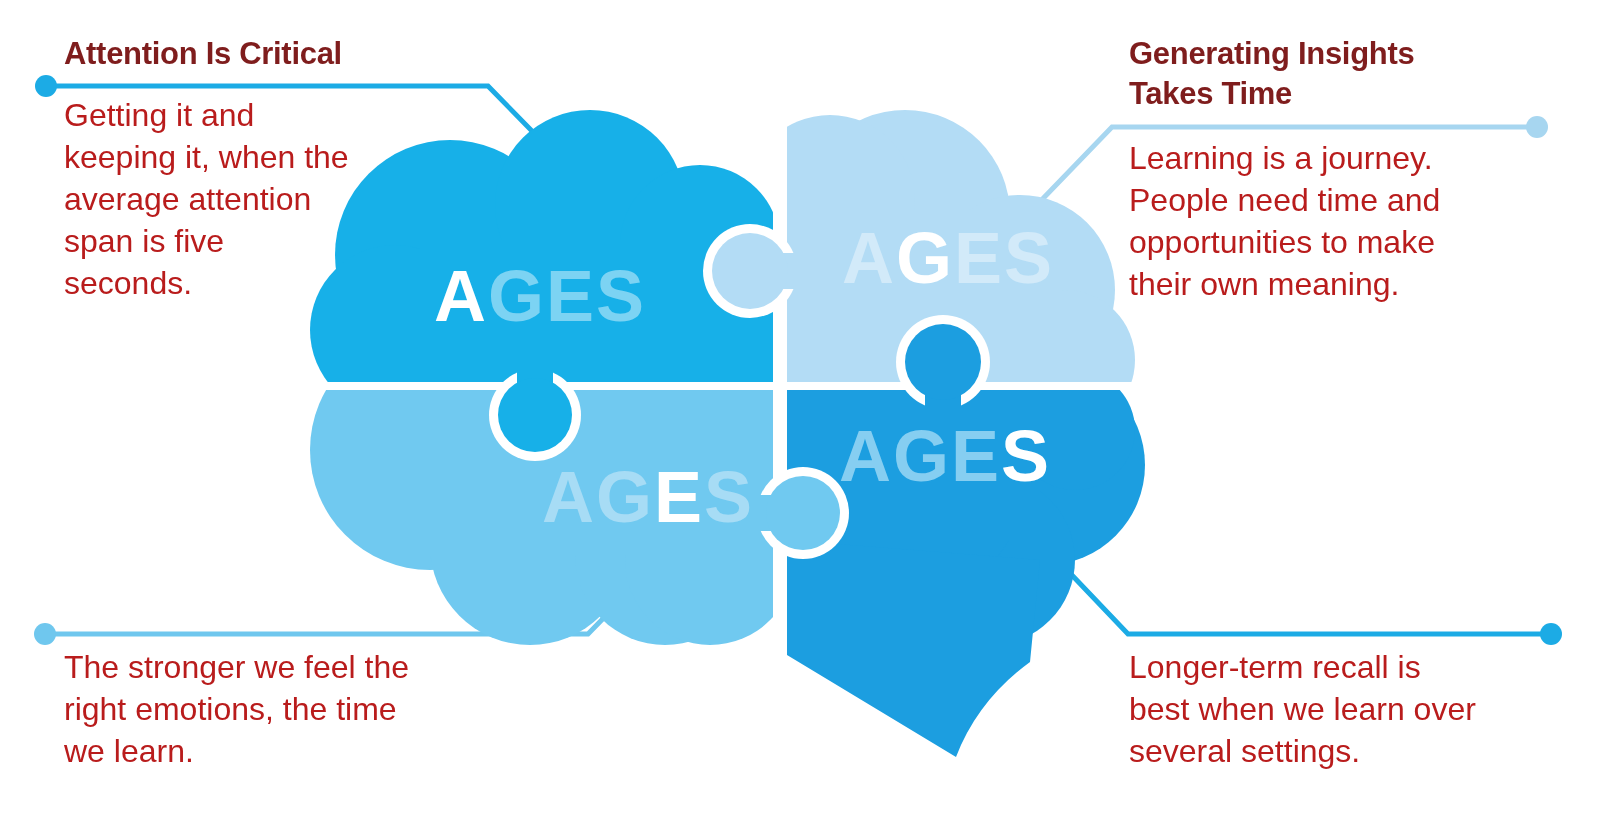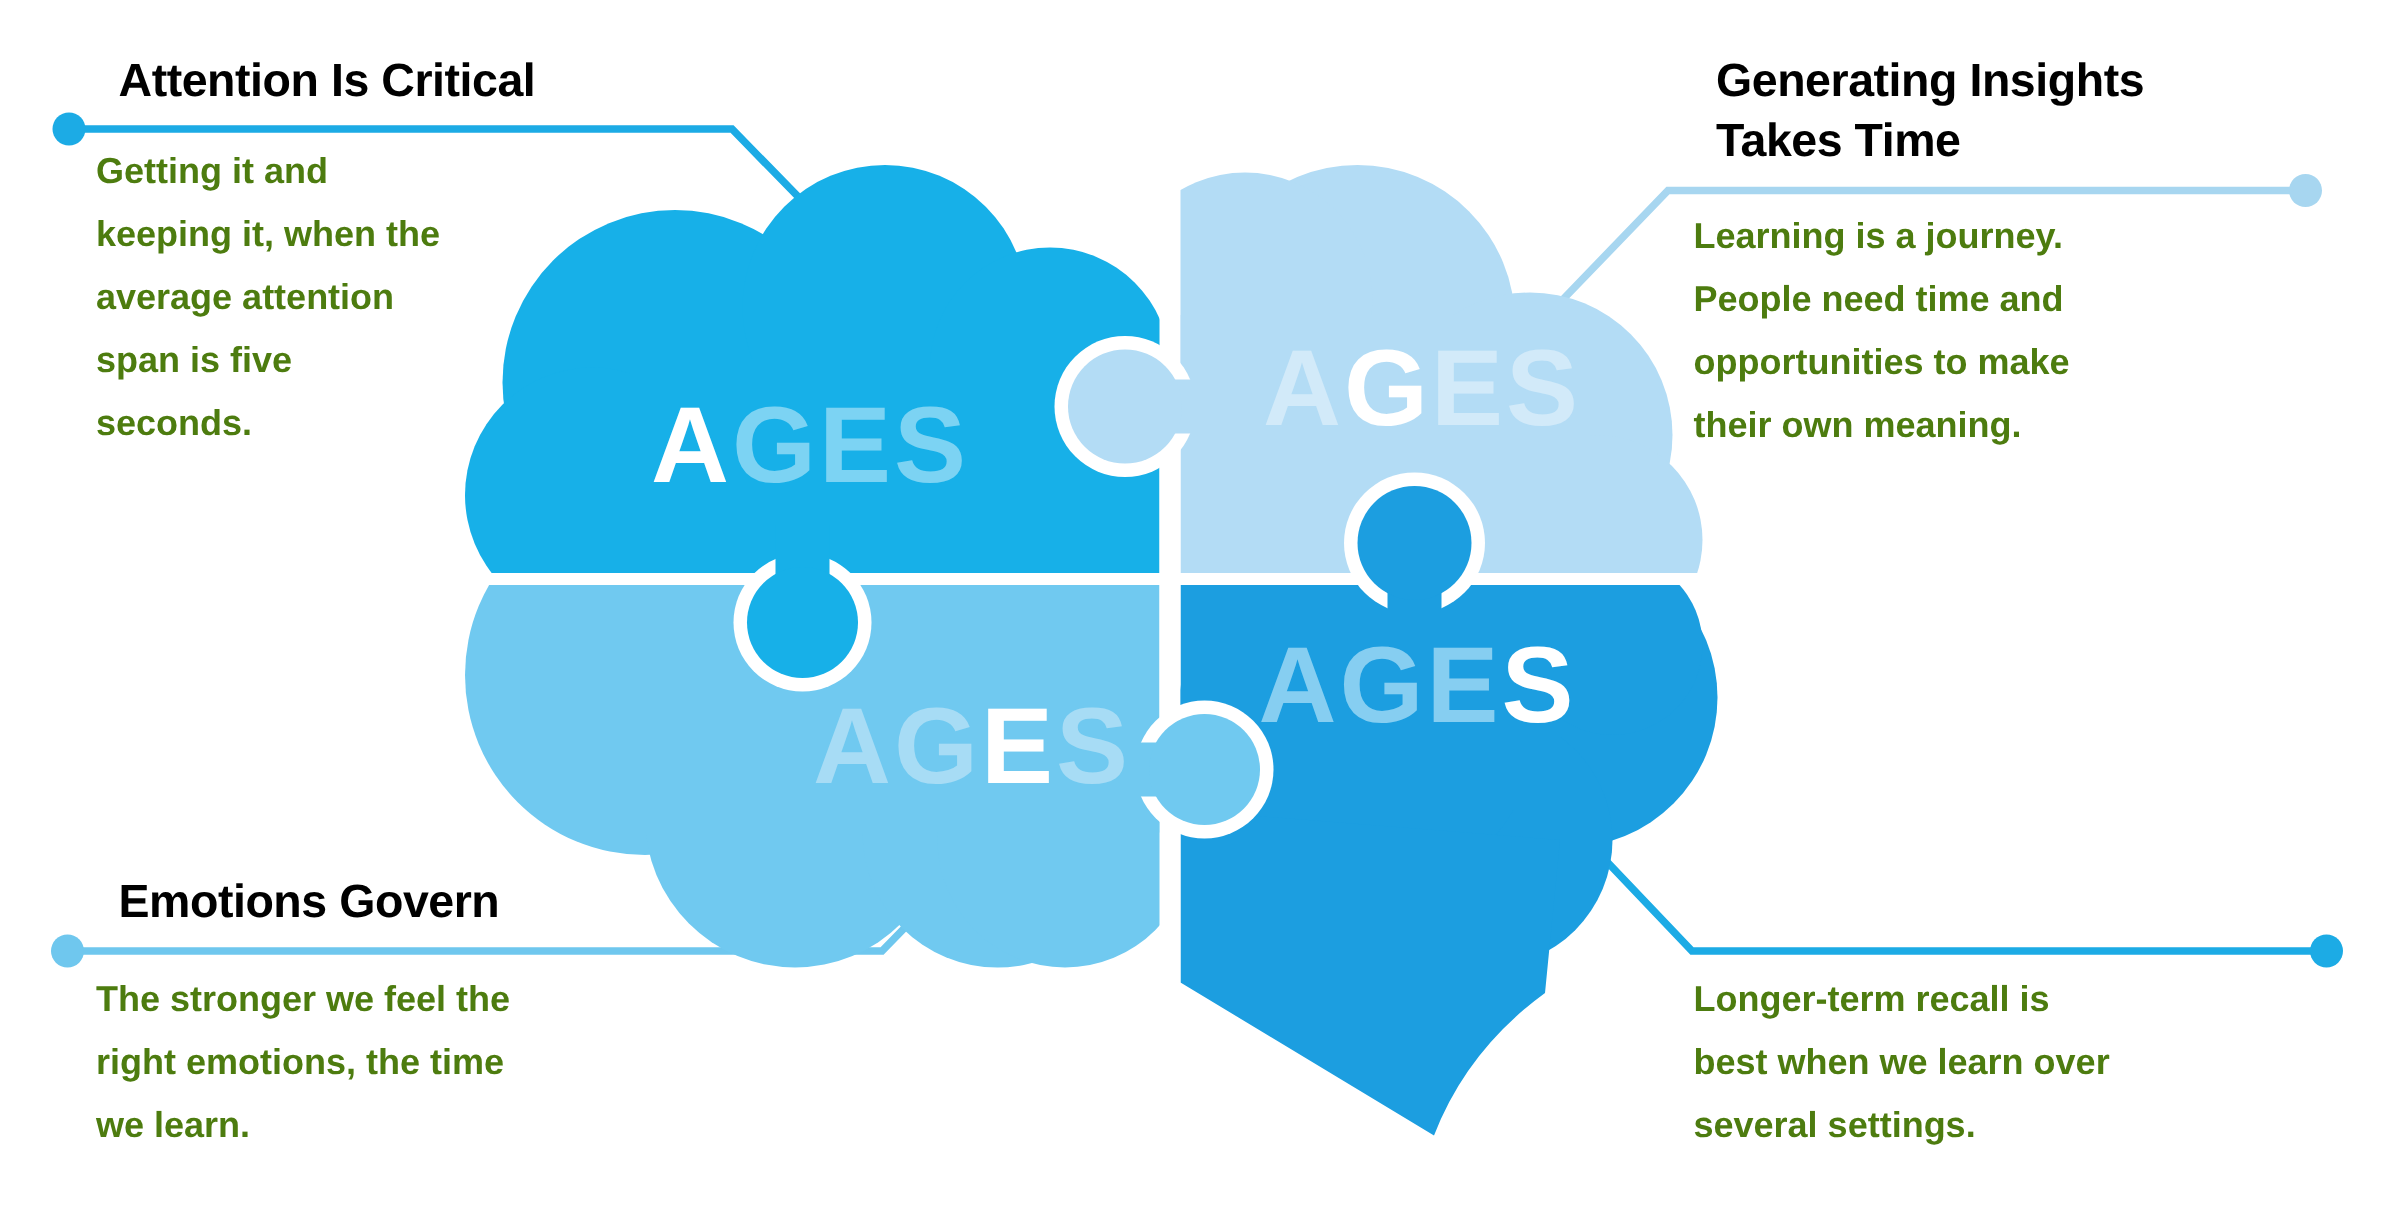--- a/index.html
+++ b/index.html
@@ -1,22 +1,22 @@
 <!DOCTYPE html>
 <html><head>
 <meta charset="utf-8">
 <style>
   html,body{margin:0;padding:0;background:#ffffff;}
   #stage{position:relative;width:1600px;height:816px;background:#ffffff;overflow:hidden;
          font-family:"Liberation Sans",sans-serif;}
   #brain-svg{position:absolute;left:0;top:0;}
   .callout{position:absolute;color:#232323;}
   .heading{font-weight:bold;font-size:31px;line-height:40px;letter-spacing:-0.3px;
-           white-space:pre-line;color:#000000;margin-left:15px;}
-  .body-text{font-weight:bold;font-size:24px;line-height:42px;white-space:pre-line;color:#4d7c0f;}
+           white-space:pre-line;color:#7f1d1d;}
+  .body-text{font-weight:normal;font-size:32px;line-height:42px;white-space:pre-line;color:#b91c1c;}
   .ages-text{font-family:"Liberation Sans",sans-serif;font-weight:bold;font-size:72px;letter-spacing:2px;}
 </style>
 </head>
 <body>
 
 <div id="stage">
 
   <svg id="brain-svg" width="1600" height="816" viewBox="0 0 1600 816">
     <defs>
       <clipPath id="clipTL">
@@ -128,21 +128,20 @@
 span is five
 seconds.</div>
 
   <div class="callout body-text" style="left:1129px;top:137px;">Learning is a journey.
 People need time and
 opportunities to make
 their own meaning.</div>
   <div class="callout heading" style="left:1129px;top:34px;">Generating Insights
 Takes Time</div>
 
-  <div class="callout heading" style="left:64px;top:581px;">Emotions Govern</div>
   <div class="callout body-text" style="left:64px;top:646px;">The stronger we feel the
 right emotions, the time
 we learn.</div>
 
   <div class="callout body-text" style="left:1129px;top:646px;">Longer-term recall is
 best when we learn over
 several settings.</div>
 
 </div>
 

